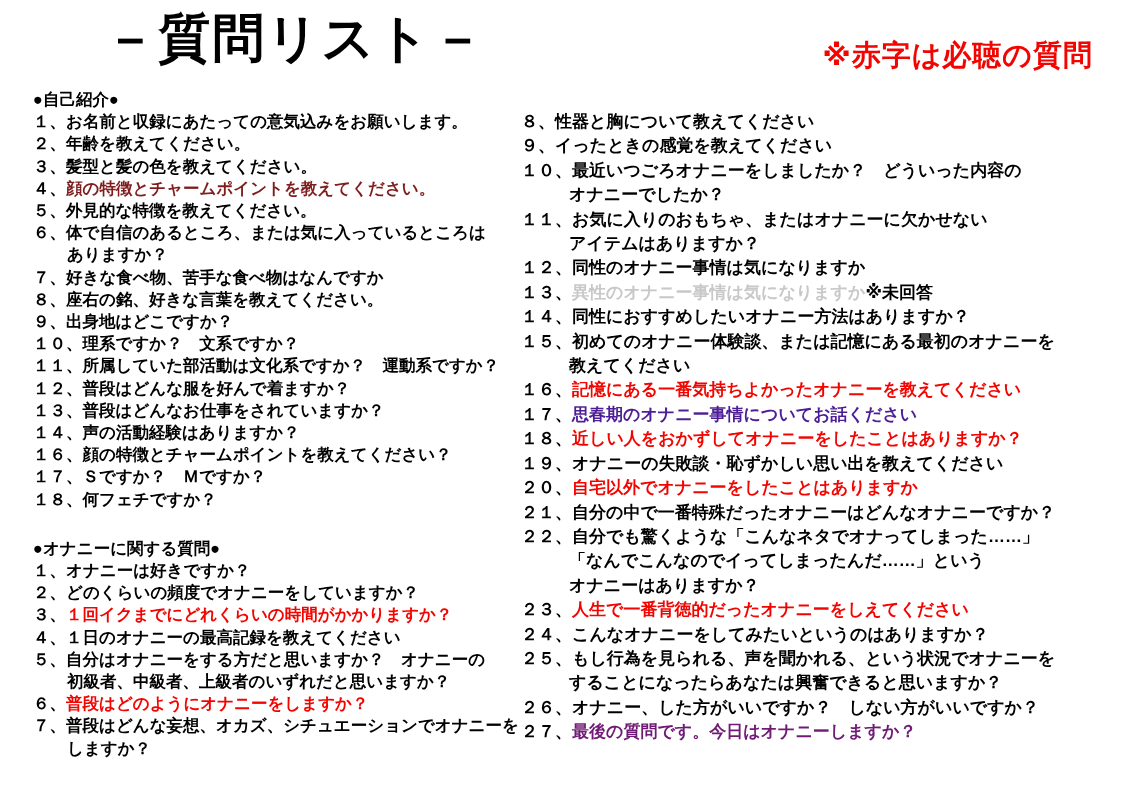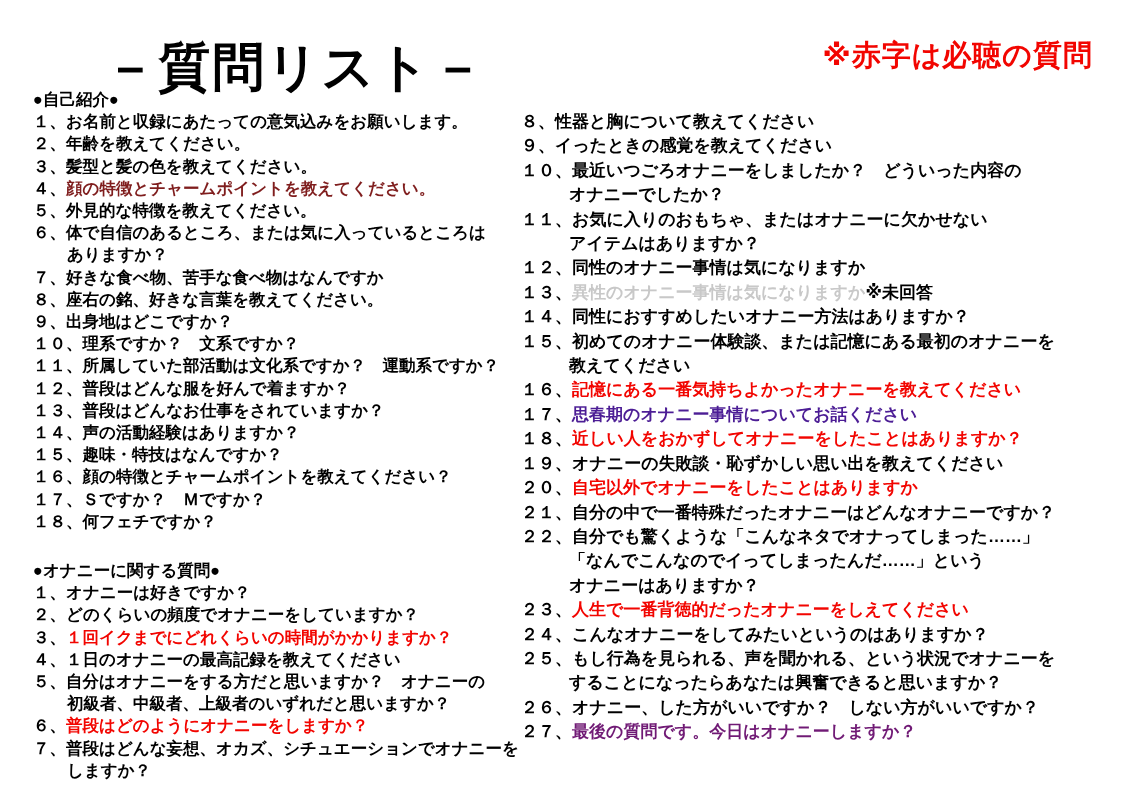--- a/index.html
+++ b/index.html
@@ -6,21 +6,21 @@
   body{
     width:1123px;height:794px;
     background:#ffffff;
     font-family:"Liberation Sans","DejaVu Sans",sans-serif;
     font-weight:bold;
     color:#000;
     position:relative;
     overflow:hidden;
   }
   .title{
-    position:absolute;top:33px;left:0;width:590px;
+    position:absolute;top:4px;left:0;width:590px;
     text-align:center;
     font-size:52px;
     letter-spacing:2px;
     white-space:nowrap;
   }
   .note{
     position:absolute;top:36px;right:30px;
     font-size:29px;
     letter-spacing:1px;
     white-space:nowrap;
@@ -49,21 +49,20 @@
     <div class="q"><span>６、</span><span style="color: rgb(0, 0, 0);">体で自信のあるところ、または気に入っているところは
 ありますか？</span></div>
     <div class="q"><span>７、</span><span style="color: rgb(0, 0, 0);">好きな食べ物、苦手な食べ物はなんですか</span></div>
     <div class="q"><span>８、</span><span style="color: rgb(0, 0, 0);">座右の銘、好きな言葉を教えてください。</span></div>
     <div class="q"><span>９、</span><span style="color: rgb(0, 0, 0);">出身地はどこですか？</span></div>
     <div class="q"><span>１０、</span><span style="color: rgb(0, 0, 0);">理系ですか？　文系ですか？</span></div>
     <div class="q"><span>１１、</span><span style="color: rgb(0, 0, 0);">所属していた部活動は文化系ですか？　運動系ですか？</span></div>
     <div class="q"><span>１２、</span><span style="color: rgb(0, 0, 0);">普段はどんな服を好んで着ますか？</span></div>
     <div class="q"><span>１３、</span><span style="color: rgb(0, 0, 0);">普段はどんなお仕事をされていますか？</span></div>
     <div class="q"><span>１４、</span><span style="color: rgb(0, 0, 0);">声の活動経験はありますか？</span></div>
-    <div class="q"><span>１５、</span><span style="color: rgb(0, 0, 0);">趣味・特技はなんですか？</span></div>
     <div class="q"><span>１６、</span><span style="color: rgb(0, 0, 0);">顔の特徴とチャームポイントを教えてください？</span></div>
     <div class="q"><span>１７、</span><span style="color: rgb(0, 0, 0);">Ｓですか？　Ｍですか？</span></div>
     <div class="q"><span>１８、</span><span style="color: rgb(0, 0, 0);">何フェチですか？</span></div>
     <div class="heading gap">●オナニーに関する質問●</div>
     <div class="q"><span>１、</span><span style="color: rgb(0, 0, 0);">オナニーは好きですか？</span></div>
     <div class="q"><span>２、</span><span style="color: rgb(0, 0, 0);">どのくらいの頻度でオナニーをしていますか？</span></div>
     <div class="q"><span>３、</span><span style="color: rgb(242, 5, 0);">１回イクまでにどれくらいの時間がかかりますか？</span></div>
     <div class="q"><span>４、</span><span style="color: rgb(0, 0, 0);">１日のオナニーの最高記録を教えてください</span></div>
     <div class="q"><span>５、</span><span style="color: rgb(0, 0, 0);">自分はオナニーをする方だと思いますか？　オナニーの
 初級者、中級者、上級者のいずれだと思いますか？</span></div>

